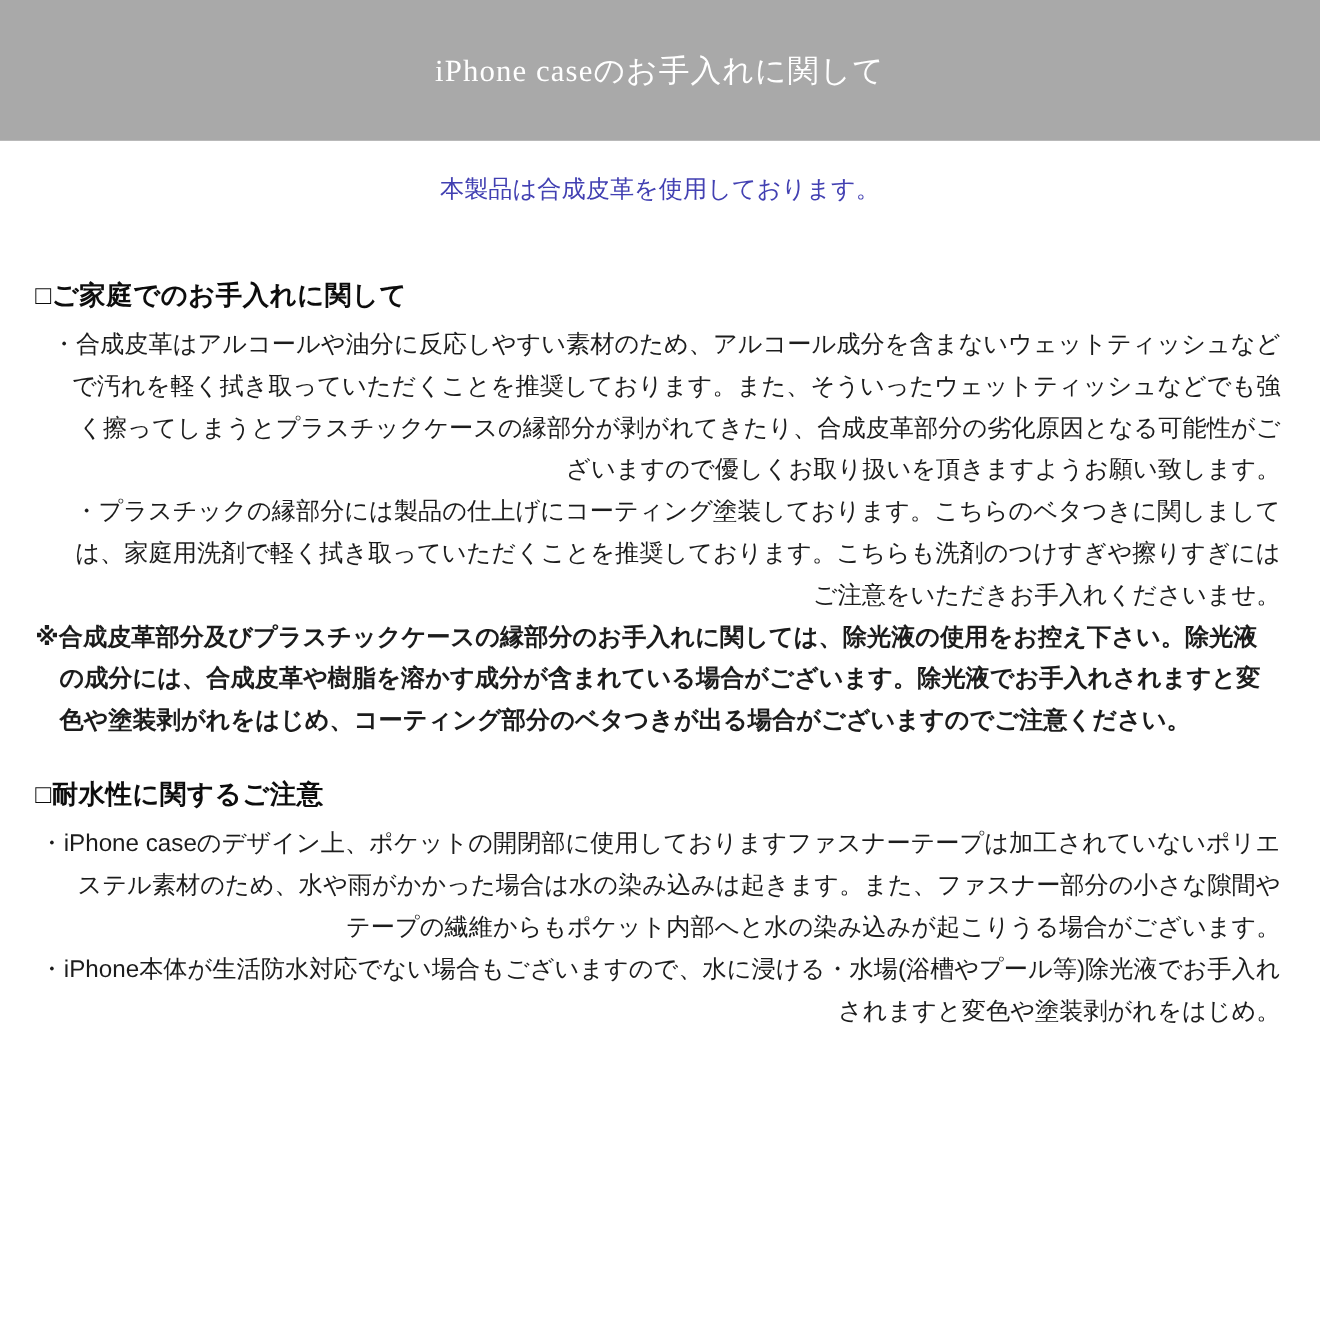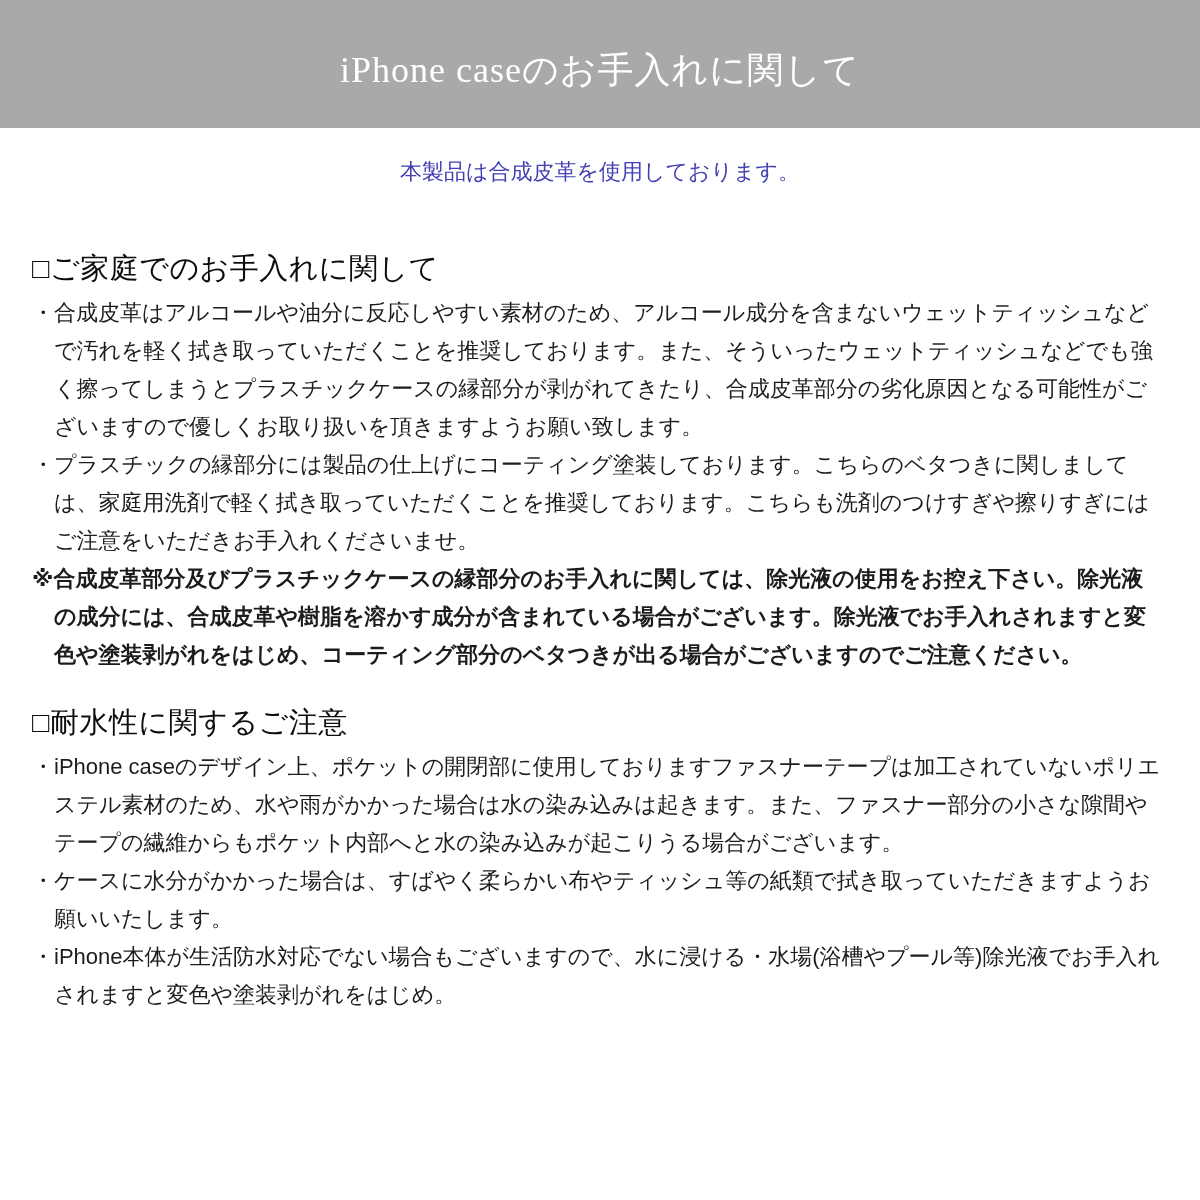--- a/index.html
+++ b/index.html
@@ -19,21 +19,21 @@
     height: 128px;
     background: #a9a9a9;
     box-sizing: border-box;
     text-align: center;
   }
   .banner h1 {
     margin: 0;
     padding-top: 52px;
     font-family: "Liberation Serif", "DejaVu Serif", serif;
     font-weight: 400;
-    font-size: 36px;
+    font-size: 28px;
     line-height: 1;
     letter-spacing: 1px;
     color: #ffffff;
   }
   .intro {
     padding-top: 29px;
     text-align: center;
   }
   .intro p {
     margin: 0 0 17px 0;
@@ -43,35 +43,35 @@
   }
   .content {
     box-sizing: border-box;
     padding: 48px 36px 0 32px;
   }
   .section-water {
     margin-top: 31px;
   }
   .section-heading {
     margin: 0 0 8px 0;
-    font-size: 29px;
+    font-size: 24px;
     line-height: 35px;
-    font-weight: 400;
+    font-weight: 700;
     color: #0d0d0d;
     letter-spacing: 0.5px;
   }
   .content p {
     font-size: 22px;
     line-height: 38px;
     color: #1c1c1c;
     padding-left: 22px;   
     text-indent: -22px;   
     margin: 0;
   }
-  .item { margin: 0 0 8px 0; }
+  .item { margin: 0 0 8px 0; text-align: right; }
   .note { margin: 0; font-weight: bold; }
   .supplement { margin: -6px 0 0 0; }
 </style>
 </head>
 <body>
 
 <header class="banner">
   <h1>iPhone caseのお手入れに関して</h1>
 </header>
 
@@ -84,17 +84,16 @@
   <section class="section-home-care">
     <h2 class="section-heading">□ご家庭でのお手入れに関して</h2>
     <p class="item">・合成皮革はアルコールや油分に反応しやすい素材のため、アルコール成分を含まないウェットティッシュなどで汚れを軽く拭き取っていただくことを推奨しております。また、そういったウェットティッシュなどでも強く擦ってしまうとプラスチックケースの縁部分が剥がれてきたり、合成皮革部分の劣化原因となる可能性がございますので優しくお取り扱いを頂きますようお願い致します。</p>
     <p class="item">・プラスチックの縁部分には製品の仕上げにコーティング塗装しております。こちらのベタつきに関しましては、家庭用洗剤で軽く拭き取っていただくことを推奨しております。こちらも洗剤のつけすぎや擦りすぎにはご注意をいただきお手入れくださいませ。</p>
     <p class="note">※合成皮革部分及びプラスチックケースの縁部分のお手入れに関しては、除光液の使用をお控え下さい。除光液の成分には、合成皮革や樹脂を溶かす成分が含まれている場合がございます。除光液でお手入れされますと変色や塗装剥がれをはじめ、コーティング部分のベタつきが出る場合がございますのでご注意ください。</p>
   </section>
 
   <section class="section-water">
     <h2 class="section-heading">□耐水性に関するご注意</h2>
     <p class="item">・iPhone caseのデザイン上、ポケットの開閉部に使用しておりますファスナーテープは加工されていないポリエステル素材のため、水や雨がかかった場合は水の染み込みは起きます。また、ファスナー部分の小さな隙間やテープの繊維からもポケット内部へと水の染み込みが起こりうる場合がございます。</p>
-    <p class="item">・ケースに水分がかかった場合は、すばやく柔らかい布やティッシュ等の紙類で拭き取っていただきますようお願いいたします。</p>
     <p class="item">・iPhone本体が生活防水対応でない場合もございますので、水に浸ける・水場(浴槽やプール等)除光液でお手入れされますと変色や塗装剥がれをはじめ。</p>
   </section>
 
 </main>
 
 </body></html>

